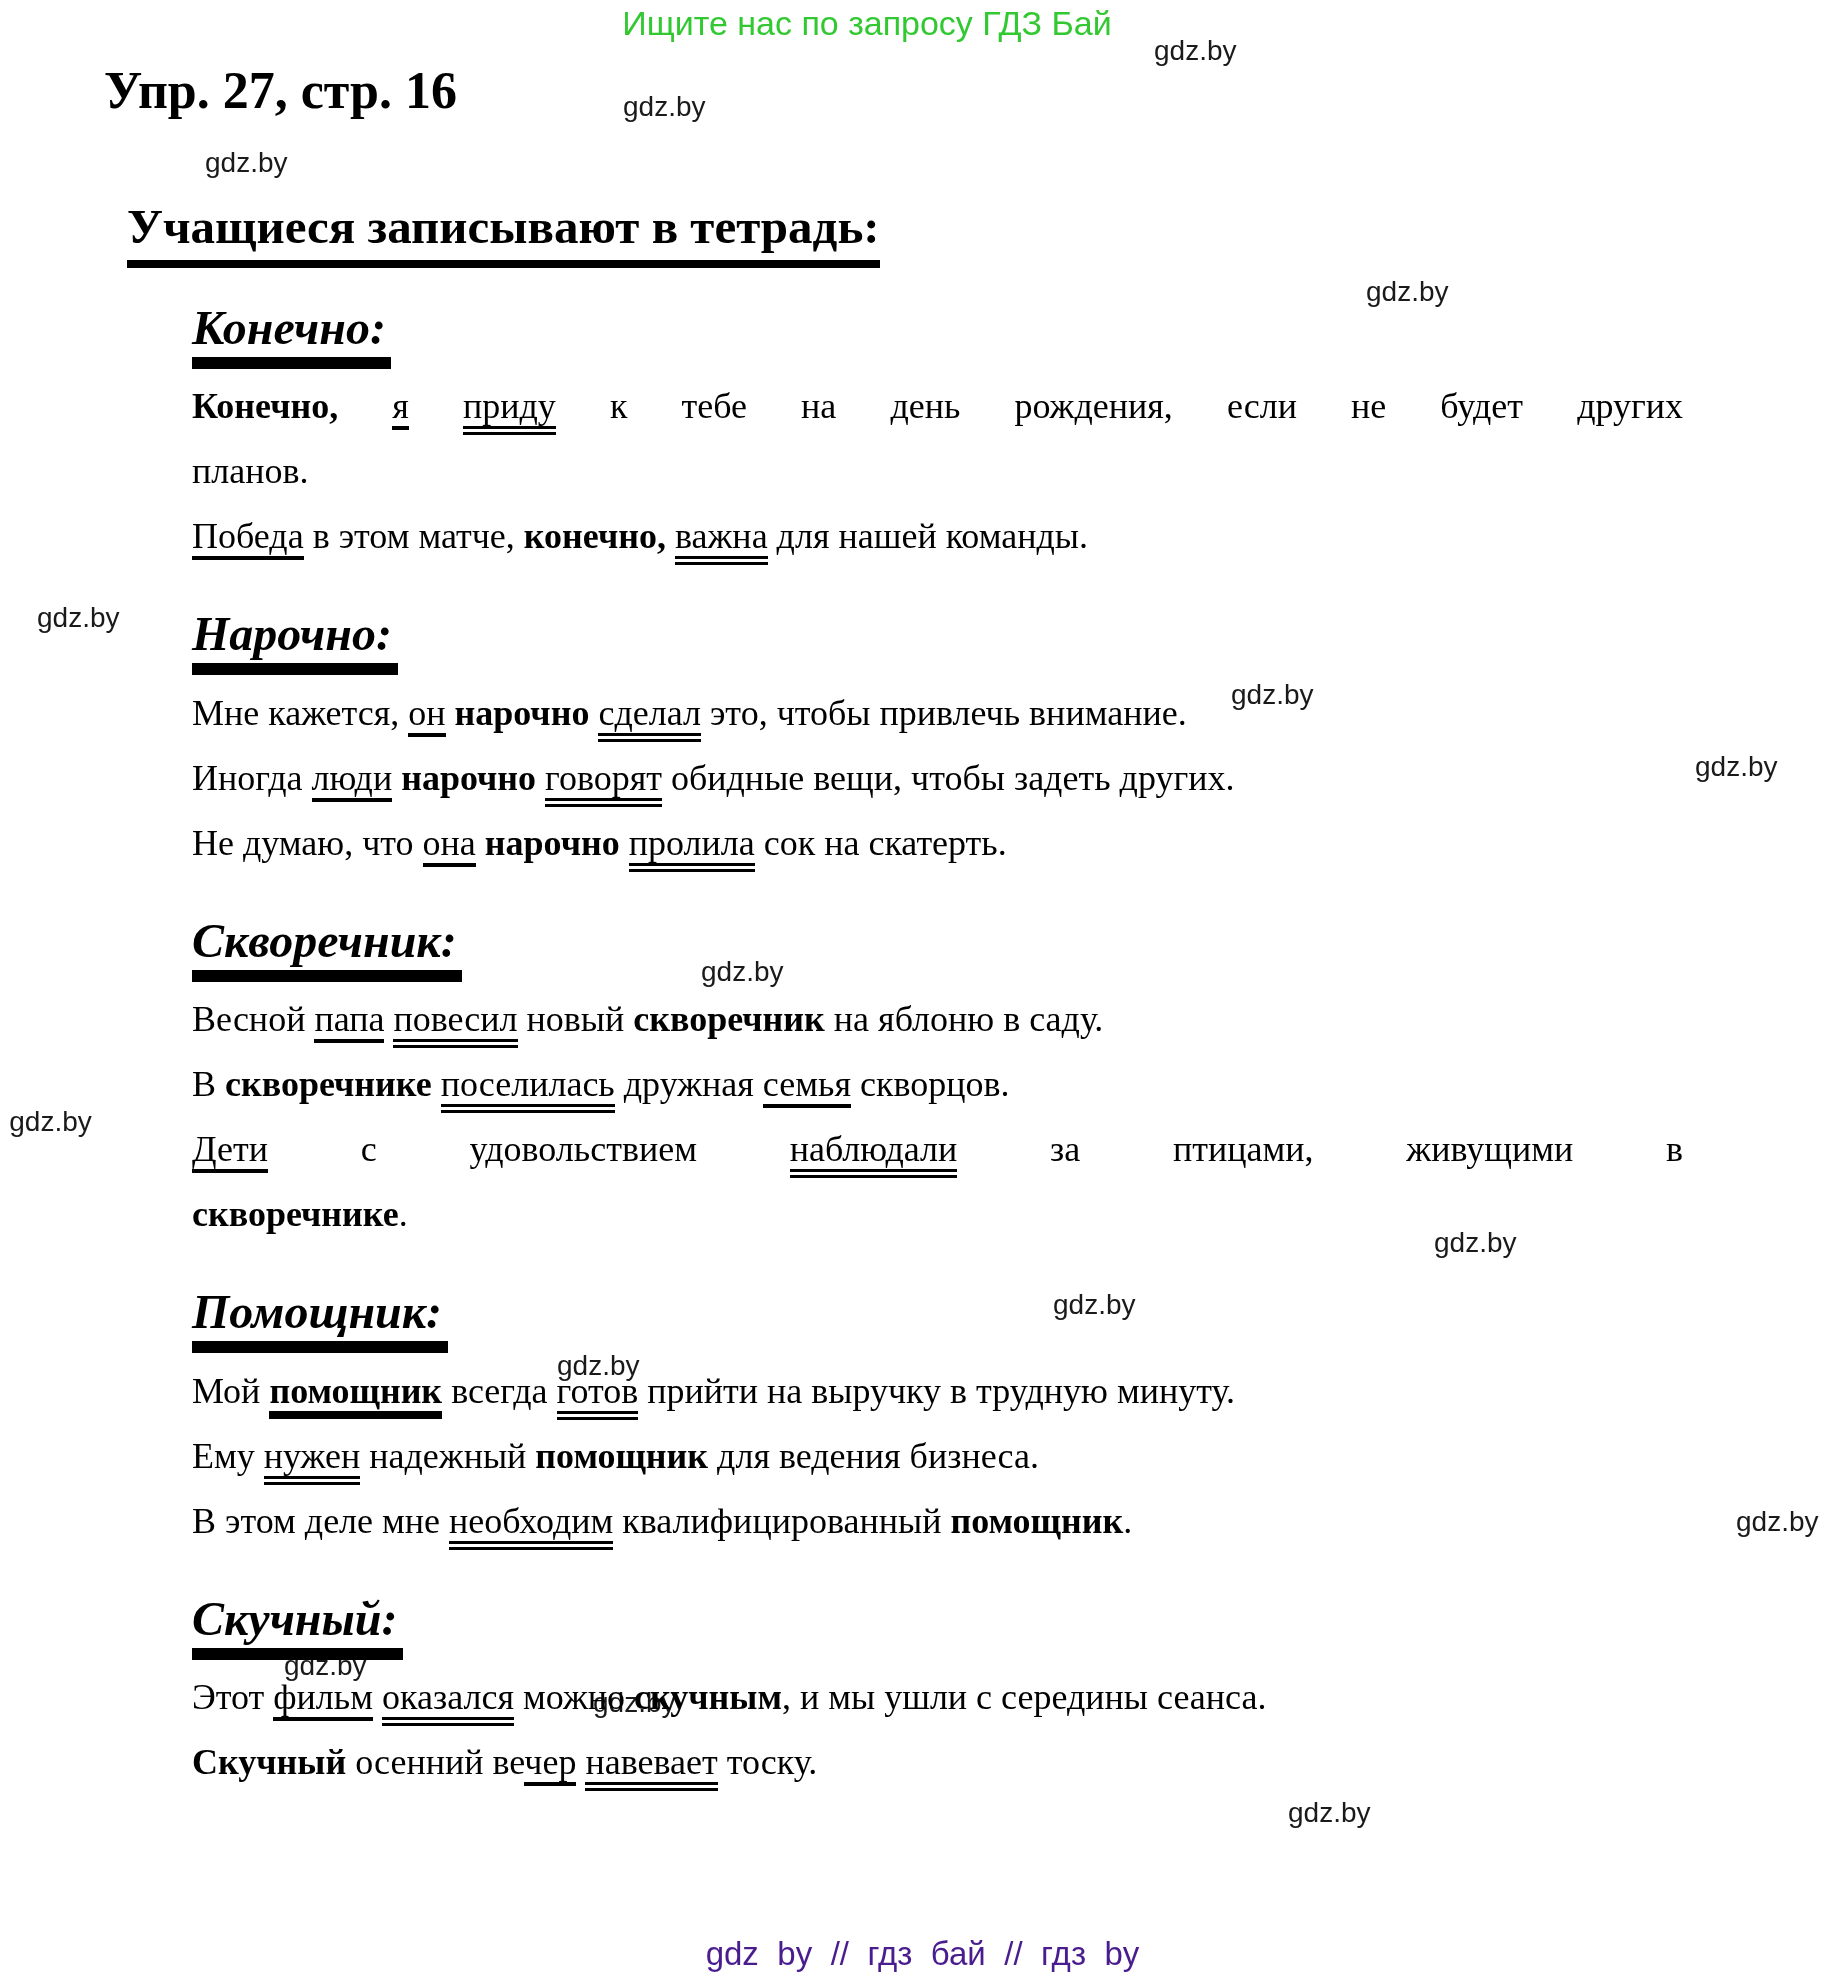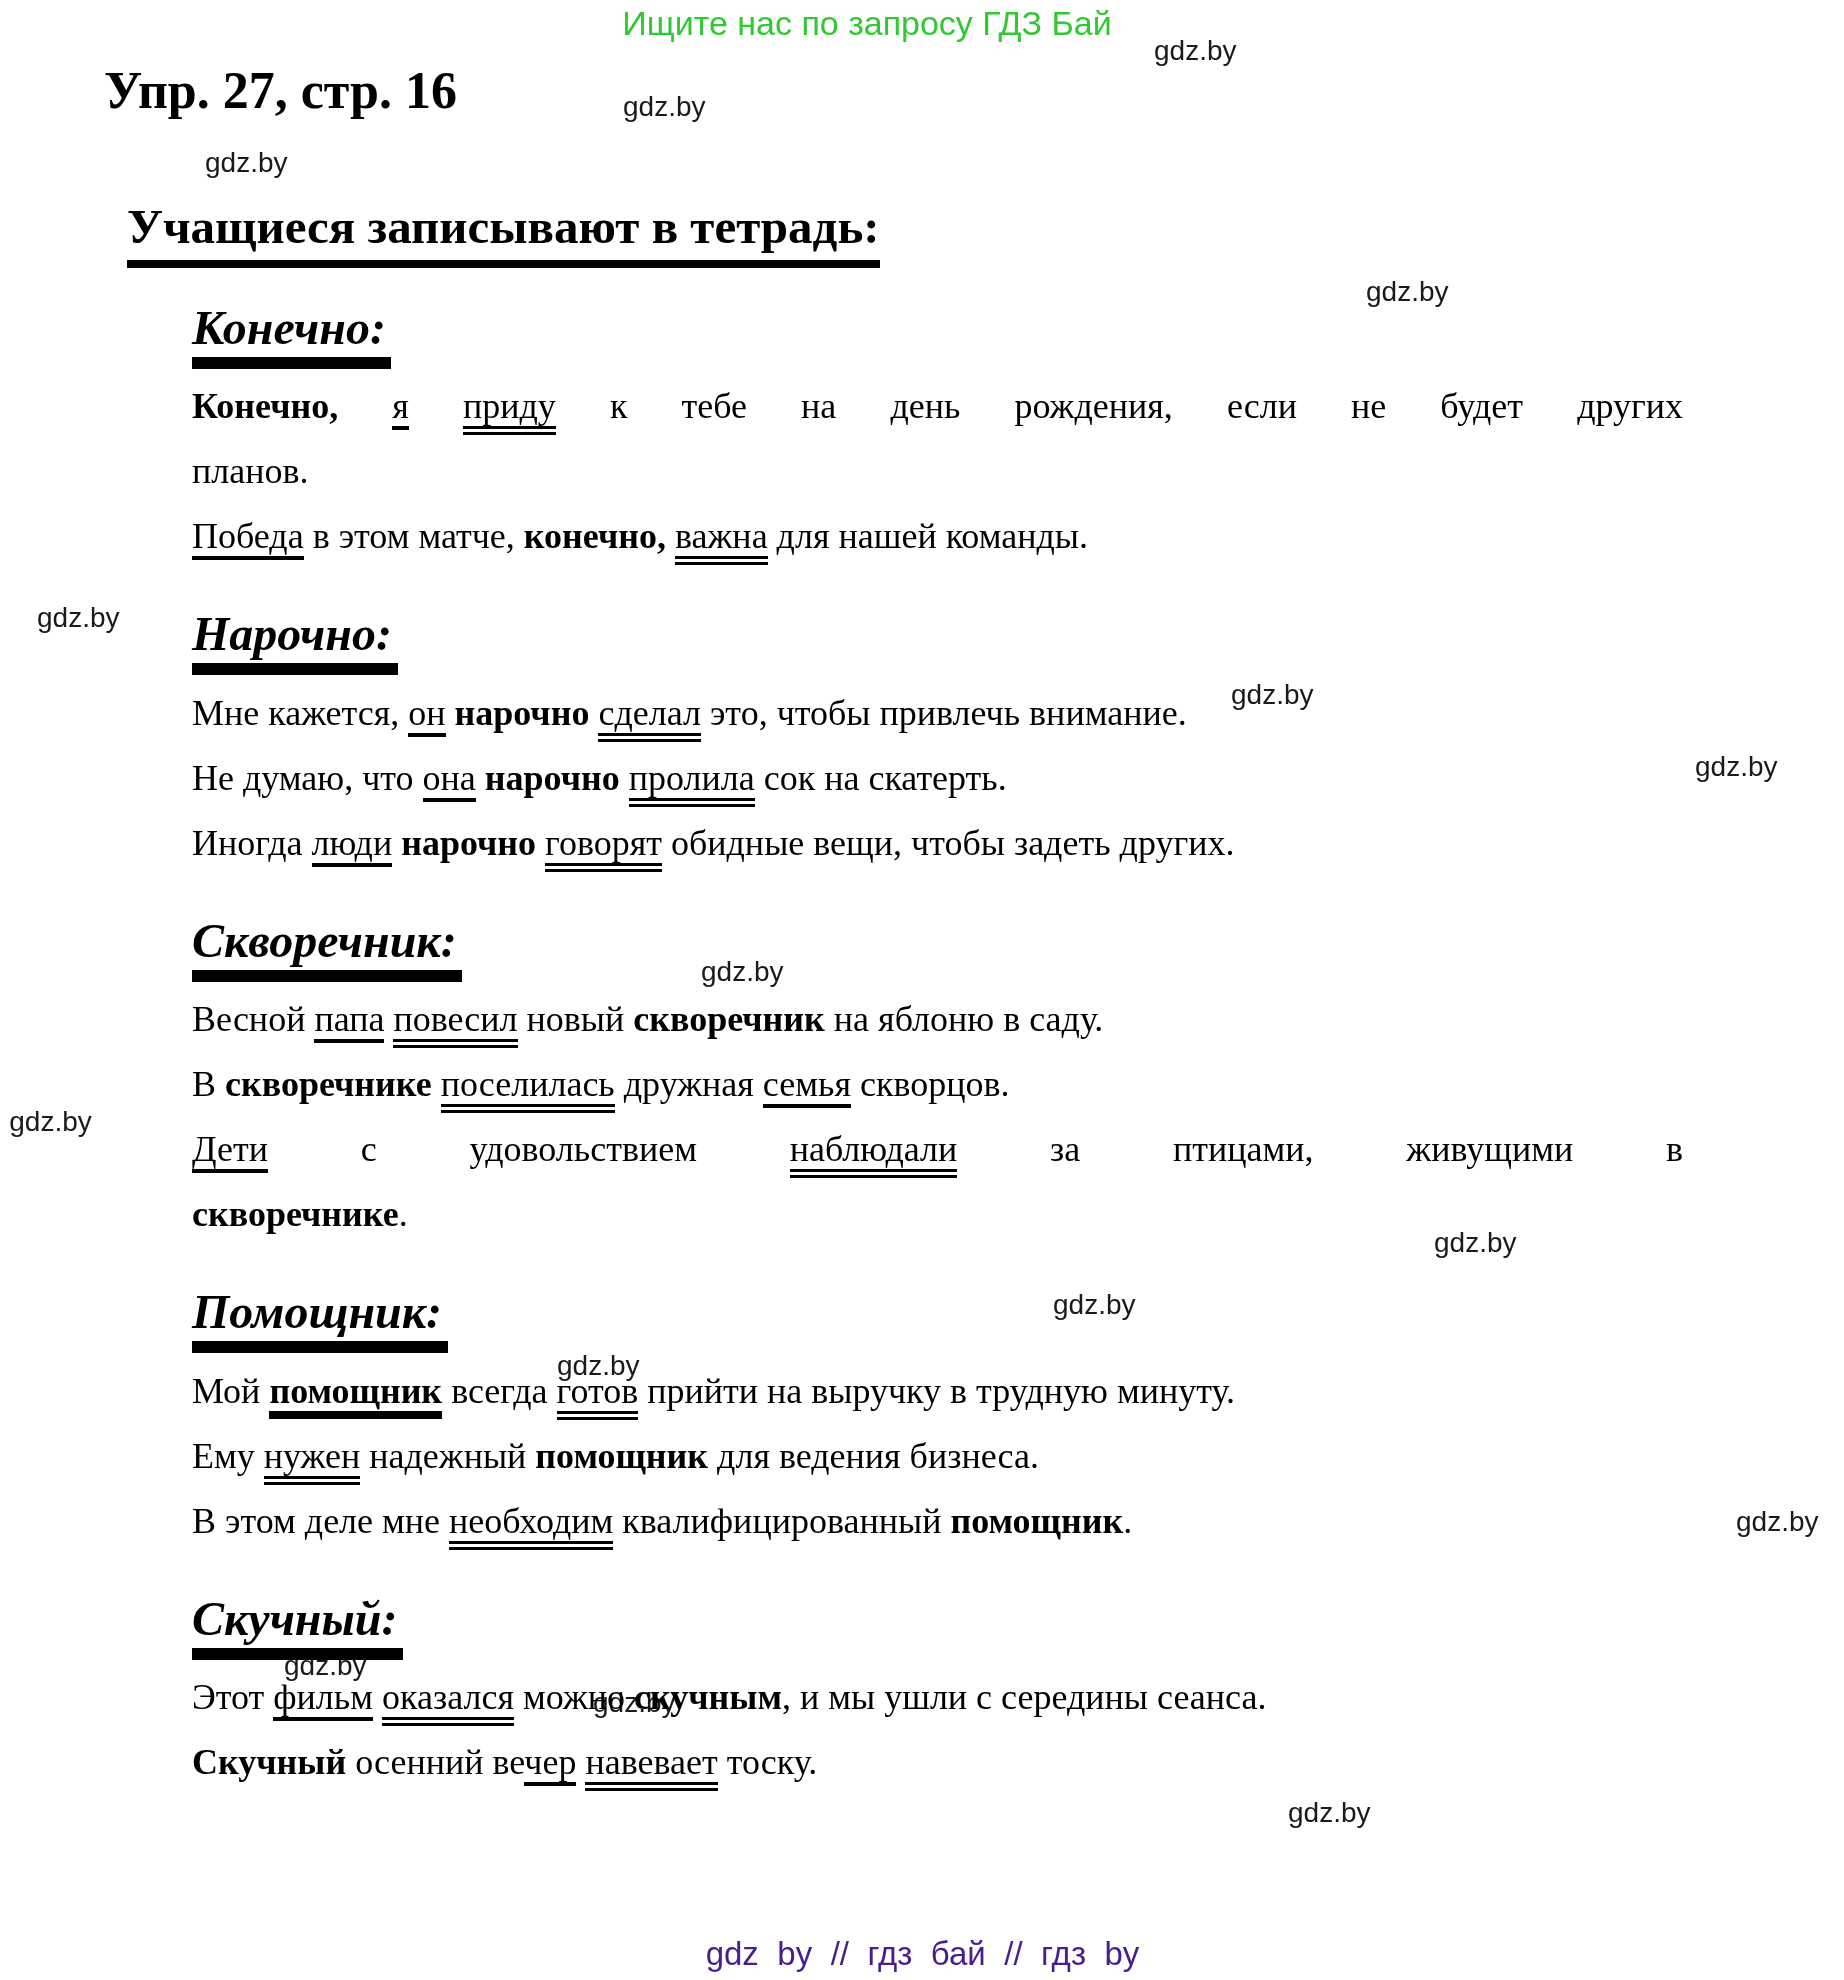--- a/index.html
+++ b/index.html
@@ -120,22 +120,22 @@
           <div class="line"><span class="u">Победа</span><span class="n"> в этом матче, </span><span class="b">конечно,</span><span class="n"> </span><span class="uu">важна</span><span class="n"> для нашей команды.</span></div>
         </div>
     </section>
 
     <section>
       <div class="head-row">
         <span class="sect-head">Нарочно:</span>
       </div>
       <div class="sents">
           <div class="line"><span class="n">Мне кажется, </span><span class="u">он</span><span class="n"> </span><span class="b">нарочно</span><span class="n"> </span><span class="uu">сделал</span><span class="n"> это, чтобы привлечь внимание.</span></div>
+          <div class="line"><span class="n">Иногда </span><span class="u">люди</span><span class="n"> </span><span class="b">нарочно</span><span class="n"> </span><span class="uu">говорят</span><span class="n"> обидные вещи, чтобы задеть других.</span></div>
           <div class="line"><span class="n">Не думаю, что </span><span class="u">она</span><span class="n"> </span><span class="b">нарочно</span><span class="n"> </span><span class="uu">пролила</span><span class="n"> сок на скатерть.</span></div>
-          <div class="line"><span class="n">Иногда </span><span class="u">люди</span><span class="n"> </span><span class="b">нарочно</span><span class="n"> </span><span class="uu">говорят</span><span class="n"> обидные вещи, чтобы задеть других.</span></div>
         </div>
     </section>
 
     <section>
       <div class="head-row">
         <span class="sect-head">Скворечник:</span>
       </div>
       <div class="sents">
           <div class="line"><span class="n">Весной </span><span class="u">папа</span><span class="n"> </span><span class="uu">повесил</span><span class="n"> новый </span><span class="b">скворечник</span><span class="n"> на яблоню в саду.</span></div>
           <div class="line"><span class="n">В </span><span class="b">скворечнике</span><span class="n"> </span><span class="uu">поселилась</span><span class="n"> дружная </span><span class="u">семья</span><span class="n"> скворцов.</span></div>

